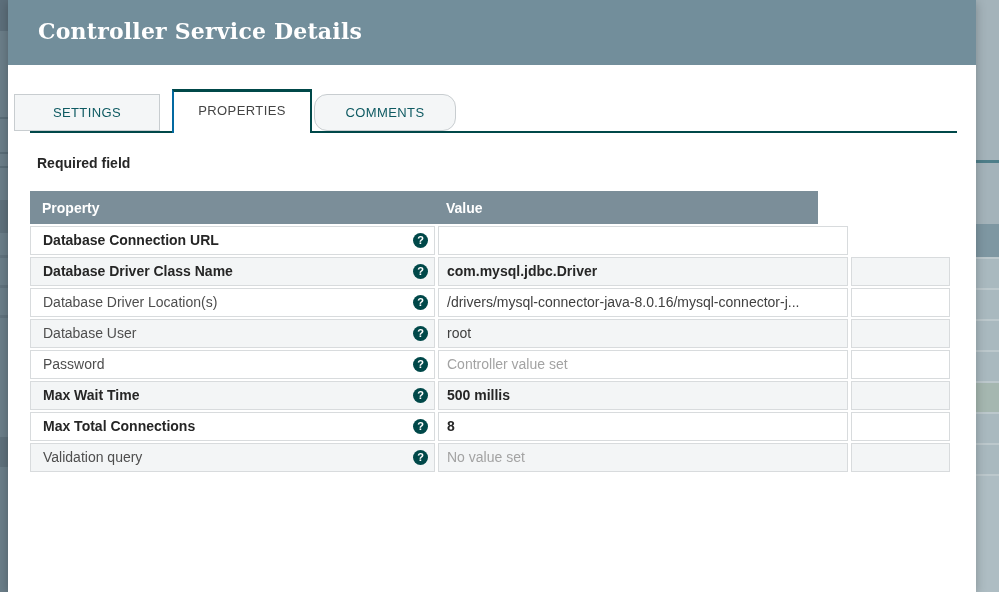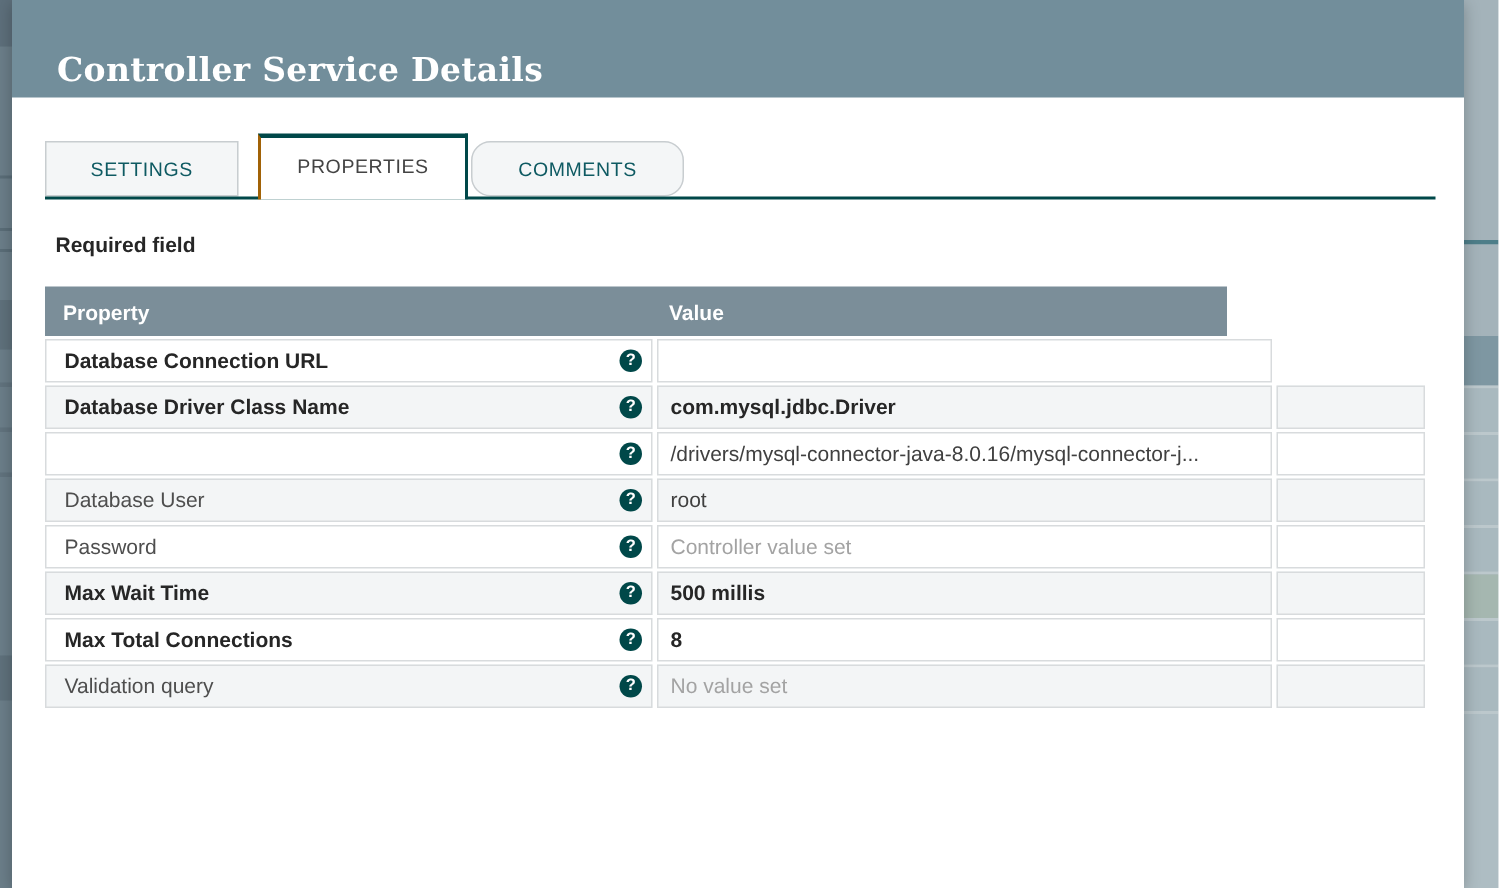--- a/index.html
+++ b/index.html
@@ -17,42 +17,42 @@
   
   .dialog{
     position:absolute;left:8px;top:0;width:968px;height:592px;
     background:#ffffff;z-index:2;box-shadow:0 2px 10px rgba(0,0,0,0.25);
   }
   .dialog-titlebar{
     position:absolute;left:0;top:0;width:100%;height:65px;
     background:#728e9b;
   }
   .dialog-title{
-    position:absolute;left:30px;top:16px;line-height:63px;
+    position:absolute;left:30px;top:0;line-height:63px;
     font-family:"DejaVu Serif","Liberation Serif",serif;
     font-weight:bold;font-size:22px;color:#ffffff;letter-spacing:0.2px;
   }
 
   
   .tabs-underline{
     position:absolute;left:22px;top:131px;width:927px;height:2px;
     background:#004849;z-index:3;
   }
   .tab{
     position:absolute;top:94px;height:37px;box-sizing:border-box;
     background:#f4f6f7;border:1px solid #c8cdd0;
     text-align:center;line-height:35px;font-size:13px;letter-spacing:0.4px;
     color:#0e5a62;cursor:pointer;z-index:3;
   }
   .tab.active{
     top:89px;height:44px;background:#ffffff;
-    border-top:3px solid #004849;border-left:2px solid #a16207;border-right:2px solid #004849;
+    border-top:3px solid #004849;border-left:2px solid #0369a1;border-right:2px solid #004849;
     border-bottom:none;line-height:37px;color:#444444;z-index:4;
   }
-  #tab-settings{left:22px;width:129px;}
+  #tab-settings{left:6px;width:146px;}
   #tab-properties{left:164px;width:140px;}
   #tab-comments{left:306px;width:142px;border-radius:13px;}
 
   
   .required-note{
     position:absolute;left:29px;top:155px;
     font-size:14px;font-weight:bold;color:#262626;
   }
   .ptable{position:absolute;left:22px;top:191px;width:788px;}
   .ptable-header{
@@ -149,20 +149,21 @@
     <div class="cell name">
       <span class="pname-text">Database Driver Class Name</span>
       <span class="help-icon">?</span>
     </div>
     <div class="cell value">com.mysql.jdbc.Driver</div>
     <div class="cell empty"></div>
   </div>
 
   <div class="prow">
     <div class="cell name">
+      <span class="pname-text">Database Driver Location(s)</span>
       <span class="help-icon">?</span>
     </div>
     <div class="cell value">/drivers/mysql-connector-java-8.0.16/mysql-connector-j...</div>
     <div class="cell empty"></div>
   </div>
 
   <div class="prow">
     <div class="cell name">
       <span class="pname-text">Database User</span>
       <span class="help-icon">?</span>

